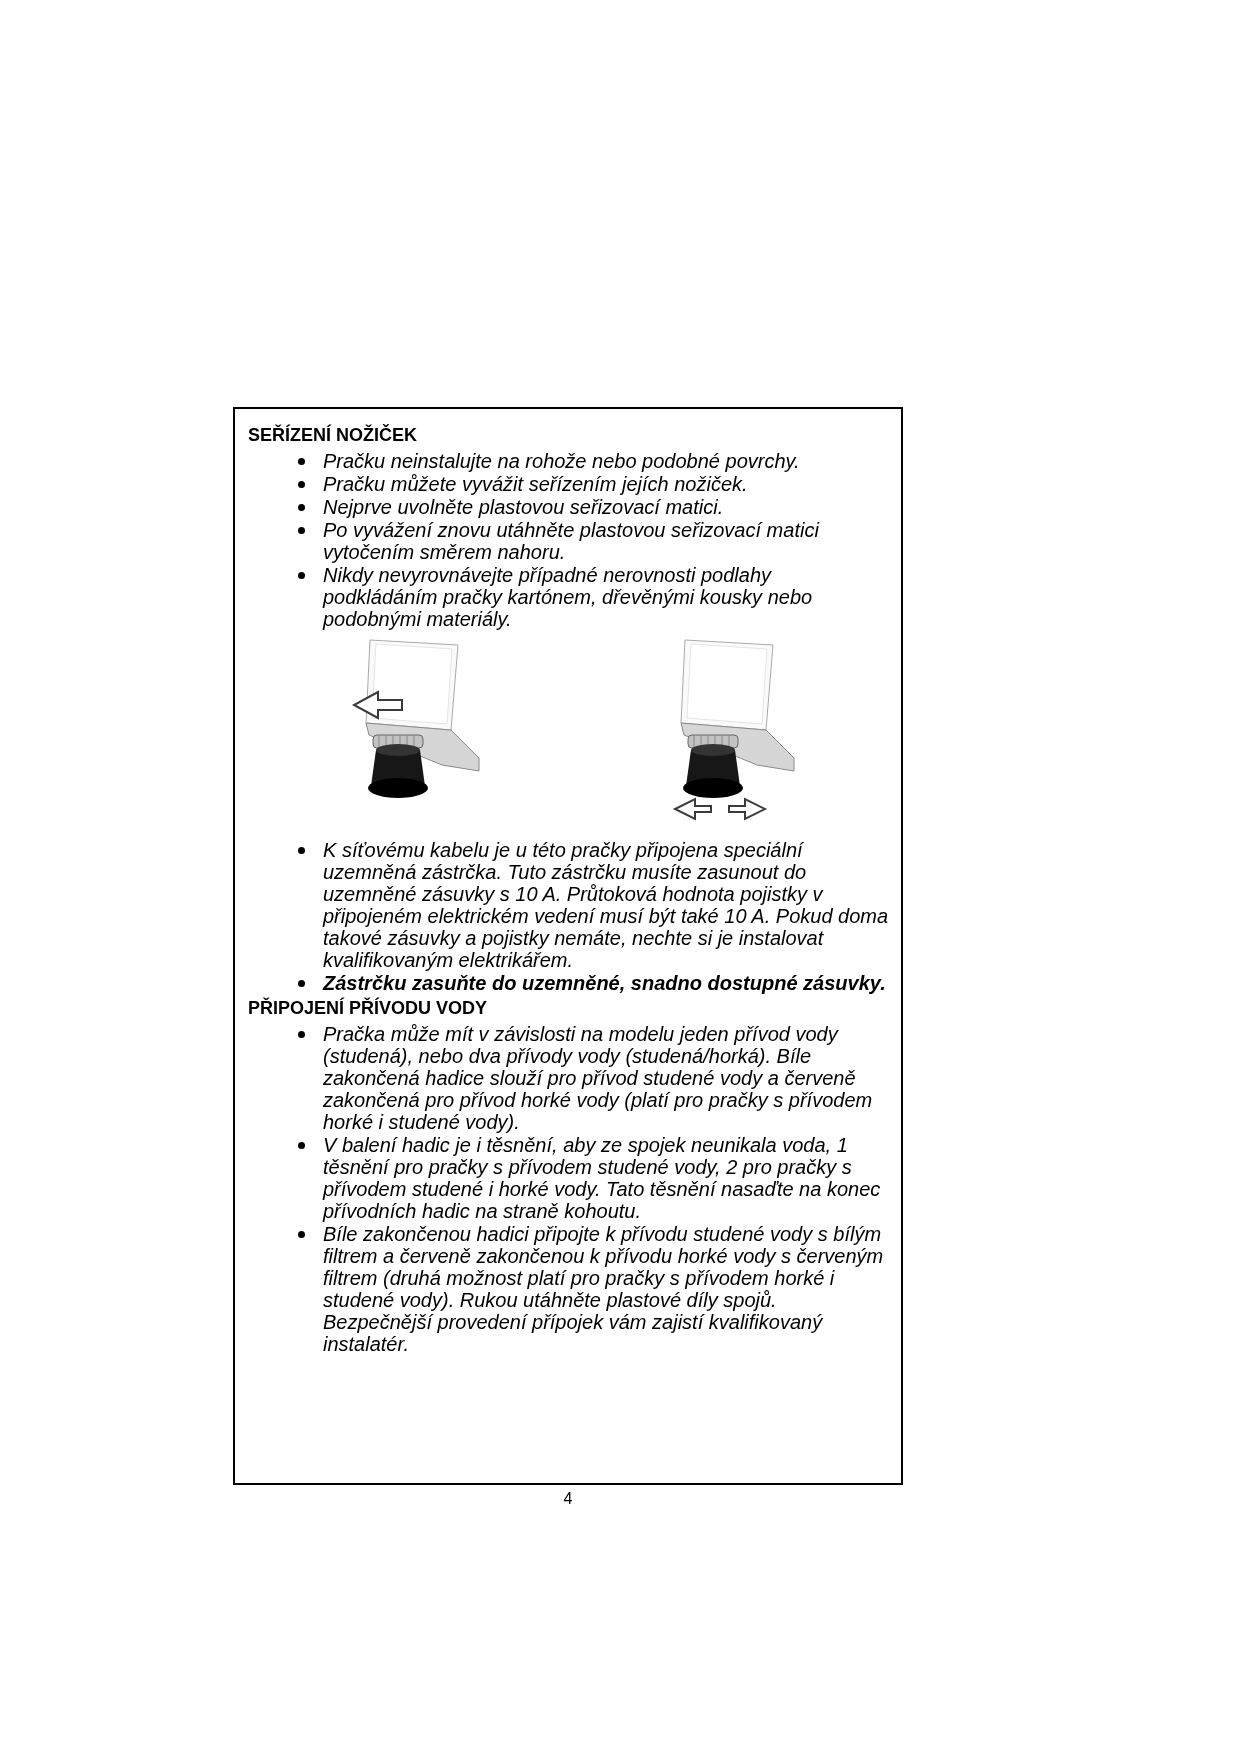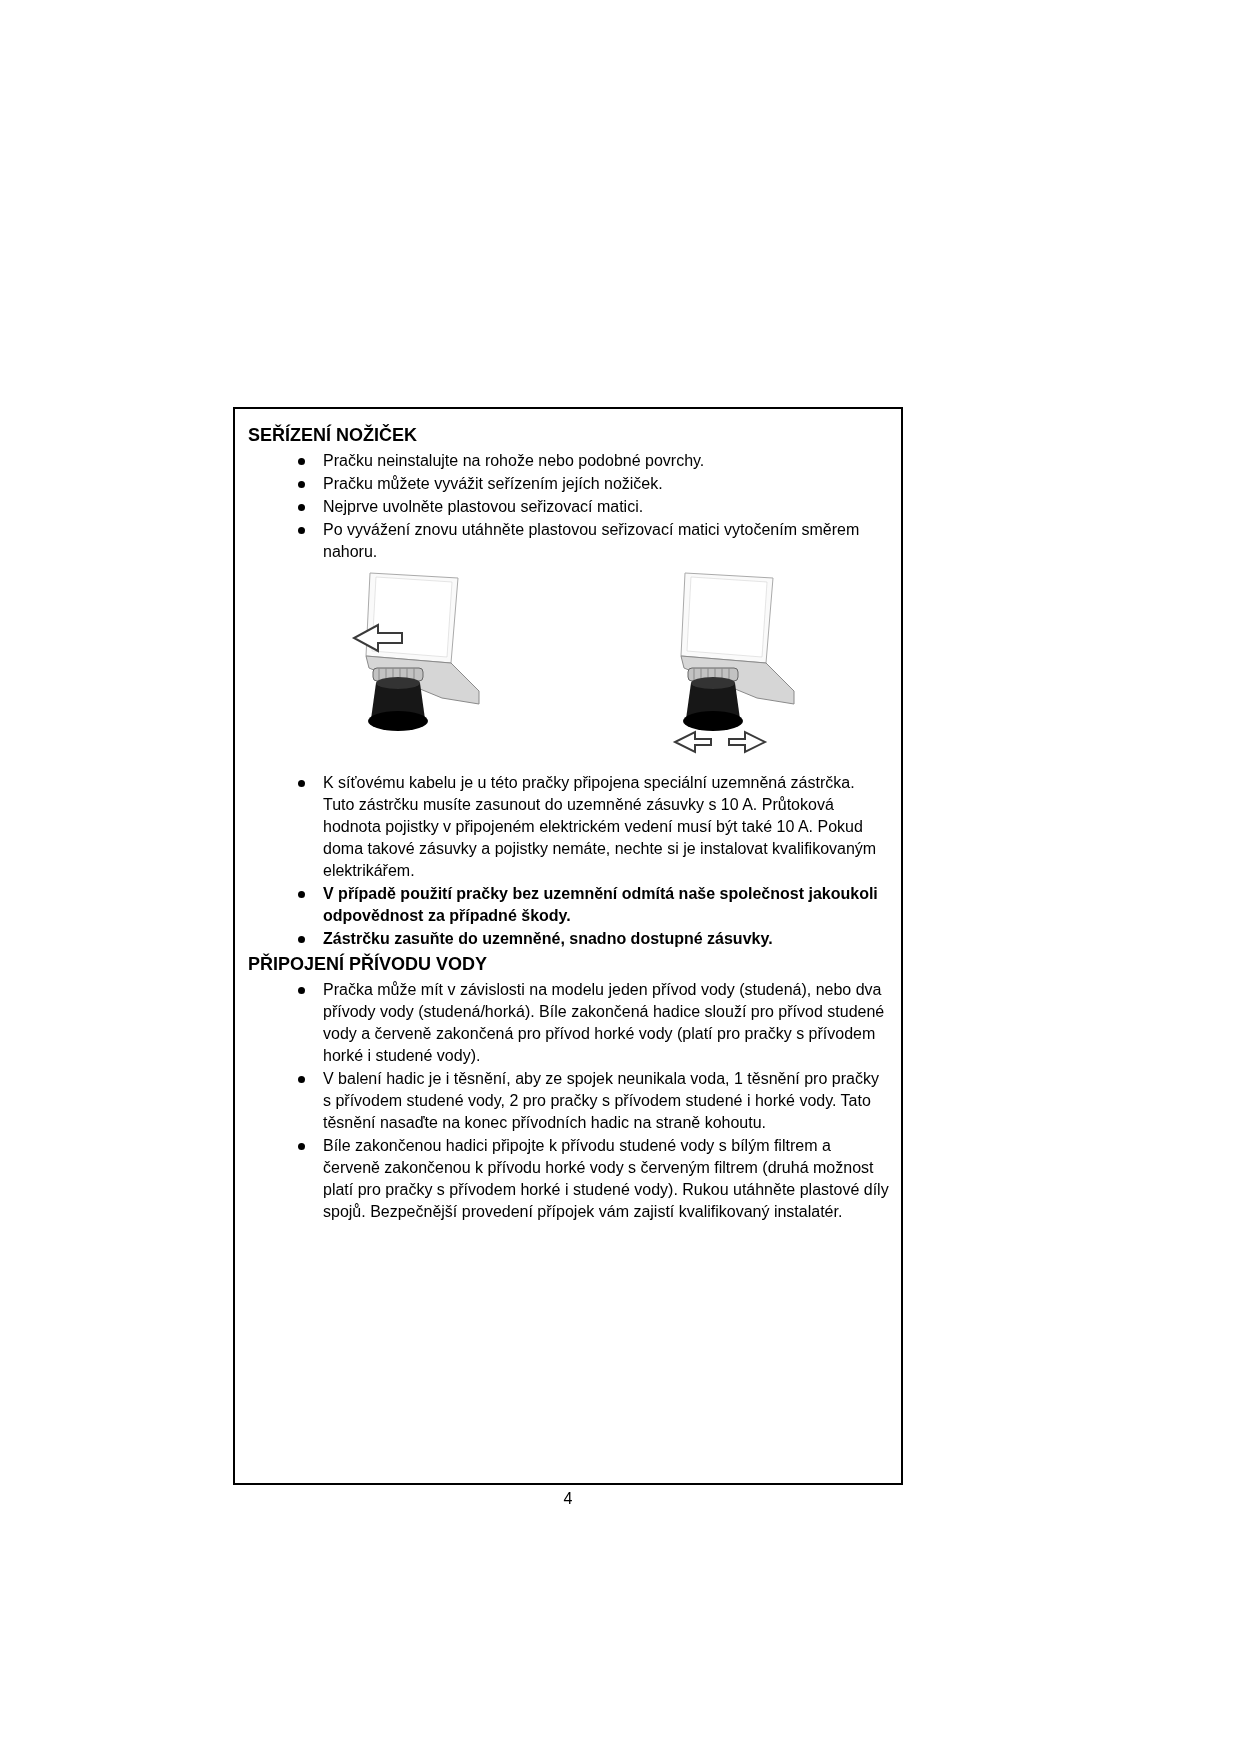--- a/index.html
+++ b/index.html
@@ -32,23 +32,24 @@
     line-height: 24px;
     margin: 2px 0 3px 0;
   }
   ul.bullets {
     list-style: none;
     margin: 0;
   }
   ul.bullets li {
     position: relative;
     padding-left: 75px;
-    font-size: 16px;
+    font-size: 20px;
     line-height: 22px;
     margin-bottom: 1px;
+    font-style: italic;
   }
   ul.bullets li::before {
     content: "";
     position: absolute;
     left: 50px;
     top: 8px;
     width: 7px;
     height: 7px;
     border-radius: 50%;
     background: #000;
@@ -80,20 +81,21 @@
 <div class="page">
   <div class="content-box">
 
     <section>
       <h2 class="section-title">SEŘÍZENÍ NOŽIČEK</h2>
       <ul class="bullets">
           <li>Pračku neinstalujte na rohože nebo podobné povrchy.</li>
           <li>Pračku můžete vyvážit seřízením jejích nožiček.</li>
           <li>Nejprve uvolněte plastovou seřizovací matici.</li>
           <li>Po vyvážení znovu utáhněte plastovou seřizovací matici vytočením směrem nahoru.</li>
+          <li>Nikdy nevyrovnávejte případné nerovnosti podlahy podkládáním pračky kartónem, dřevěnými kousky nebo podobnými materiály.</li>
         </ul>
     </section>
 
     <div class="figures">
       <div class="figure">
         <svg width="145" height="195" viewBox="0 0 145 195">
 
           <polygon points="34,2 122,7 115,92 30,85" fill="#fafafa" stroke="#aaaaaa" stroke-width="1"></polygon>
           <polygon points="40,6 116,11 111,86 36,80" fill="#ffffff" stroke="#cccccc" stroke-width="0.5"></polygon>
 
@@ -136,21 +138,20 @@
 
           <path d="M60,168 L44,168 L44,161 L24,171 L44,181 L44,174 L60,174 Z" fill="#ffffff" stroke="#3a3a3a" stroke-width="2"></path>
           <path d="M78,168 L94,168 L94,161 L114,171 L94,181 L94,174 L78,174 Z" fill="#ffffff" stroke="#3a3a3a" stroke-width="2"></path>
         </svg>
       </div>
     </div>
 
     <section>
       <ul class="bullets">
           <li>K síťovému kabelu je u této pračky připojena speciální uzemněná zástrčka. Tuto zástrčku musíte zasunout do uzemněné zásuvky s 10 A. Průtoková hodnota pojistky v připojeném elektrickém vedení musí být také 10 A. Pokud doma takové zásuvky a pojistky nemáte, nechte si je instalovat kvalifikovaným elektrikářem.</li>
-          <li class="bold">V případě použití pračky bez uzemnění odmítá naše společnost jakoukoli odpovědnost za případné škody.</li>
           <li class="bold">Zástrčku zasuňte do uzemněné, snadno dostupné zásuvky.</li>
         </ul>
     </section>
 
     <section>
       <h2 class="section-title">PŘIPOJENÍ PŘÍVODU VODY</h2>
       <ul class="bullets">
           <li>Pračka může mít v závislosti na modelu jeden přívod vody (studená), nebo dva přívody vody (studená/horká). Bíle zakončená hadice slouží pro přívod studené vody a červeně zakončená pro přívod horké vody (platí pro pračky s přívodem horké i studené vody).</li>
           <li>V balení hadic je i těsnění, aby ze spojek neunikala voda, 1 těsnění pro pračky s přívodem studené vody, 2 pro pračky s přívodem studené i horké vody. Tato těsnění nasaďte na konec přívodních hadic na straně kohoutu.</li>
           <li>Bíle zakončenou hadici připojte k přívodu studené vody s bílým filtrem a červeně zakončenou k přívodu horké vody s červeným filtrem (druhá možnost platí pro pračky s přívodem horké i studené vody). Rukou utáhněte plastové díly spojů. Bezpečnější provedení přípojek vám zajistí kvalifikovaný instalatér.</li>

